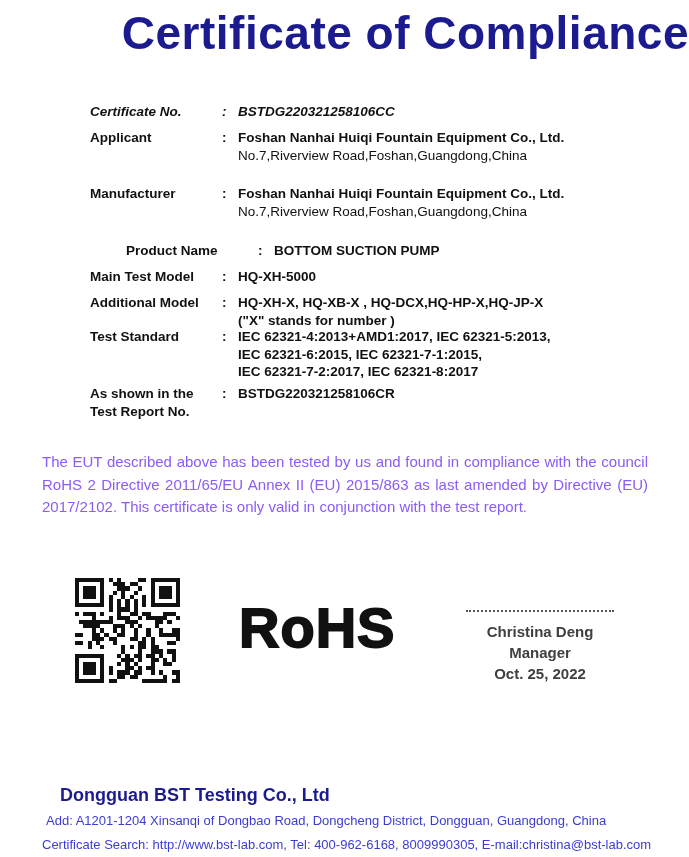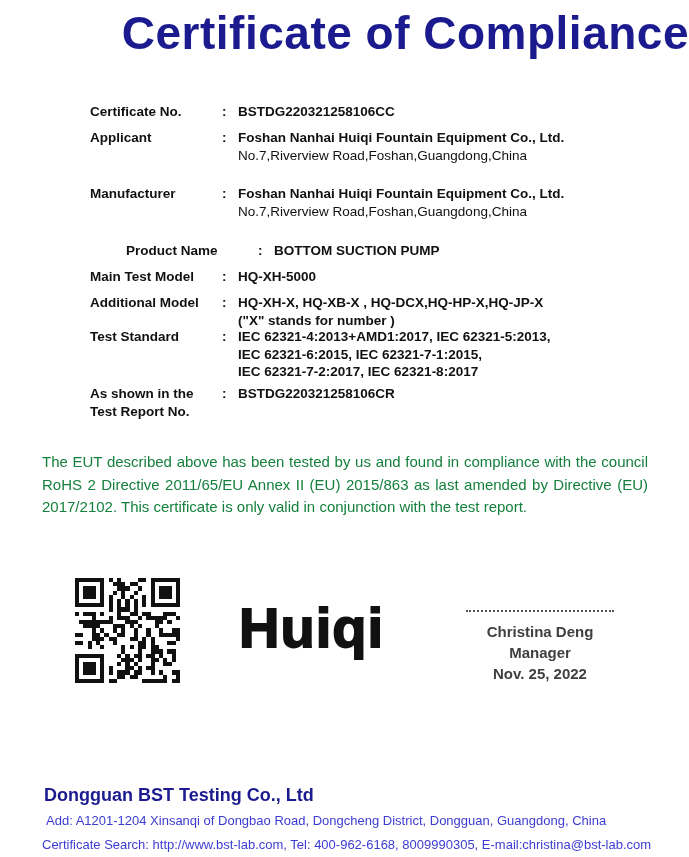--- a/index.html
+++ b/index.html
@@ -40,21 +40,21 @@
   .v-reg  { font-weight: normal; }
 
   
   .statement {
     position: absolute;
     left: 42px; top: 436px;
     width: 606px;
     font-size: 15px;
     line-height: 22.5px;
     text-align: justify;
-    color: #15803d;
+    color: #8b5cf6;
   }
 
   
   .qr {
     position: absolute;
     left: 75px; top: 578px;
     width: 105px; height: 105px;
   }
 
   
@@ -83,21 +83,21 @@
   .sig-line {
     height: 0;
     border-top: 2px dotted #555555;
     width: 148px;
     margin: 0 auto 9px auto;
   }
 
   
   .footer-company {
     position: absolute;
-    left: 44px; top: 785px;
+    left: 60px; top: 785px;
     font-size: 18px;
     font-weight: bold;
     color: var(--navy, #1b1b8f);
   }
   .footer-address {
     position: absolute;
     left: 46px; top: 813px;
     font-size: 13px;
     color: var(--footer_blue, #3c3cd2);
   }
@@ -109,21 +109,21 @@
     text-align: center;
   }
 </style>
 </head>
 <body>
 
 <div class="page">
 
   <div class="doc-title">Certificate of Compliance</div>
 
-  <div class="field-row" style="top:103px;">
+  <div class="field-row" style="top:103px;font-style:italic;">
     <div class="f-label">Certificate No.</div>
     <div class="f-colon">:</div>
     <div class="f-value">
       <div class="v-bold">BSTDG220321258106CC</div>
     </div>
   </div>
 
   <div class="field-row" style="top:129px;">
     <div class="f-label">Applicant</div>
     <div class="f-colon">:</div>
@@ -482,26 +482,26 @@
       <rect x="16" y="24" width="1" height="1" fill="#111"></rect>
       <rect x="17" y="24" width="1" height="1" fill="#111"></rect>
       <rect x="18" y="24" width="1" height="1" fill="#111"></rect>
       <rect x="19" y="24" width="1" height="1" fill="#111"></rect>
       <rect x="20" y="24" width="1" height="1" fill="#111"></rect>
       <rect x="21" y="24" width="1" height="1" fill="#111"></rect>
       <rect x="23" y="24" width="1" height="1" fill="#111"></rect>
       <rect x="24" y="24" width="1" height="1" fill="#111"></rect>
     </svg>
 
-  <div class="rohs">Huiqi</div>
+  <div class="rohs">RoHS</div>
 
   <div class="signature">
     <div class="sig-line"></div>
     <div>Christina Deng</div>
     <div>Manager</div>
-    <div>Nov. 25, 2022</div>
+    <div>Oct. 25, 2022</div>
   </div>
 
   <div class="footer-company">Dongguan BST Testing Co., Ltd</div>
   <div class="footer-address">Add: A1201-1204 Xinsanqi of Dongbao Road, Dongcheng District, Dongguan, Guangdong, China</div>
   <div class="footer-search">Certificate Search: http://www.bst-lab.com, Tel: 400-962-6168, 8009990305, E-mail:christina@bst-lab.com</div>
 
 </div>
 
 </body></html>

